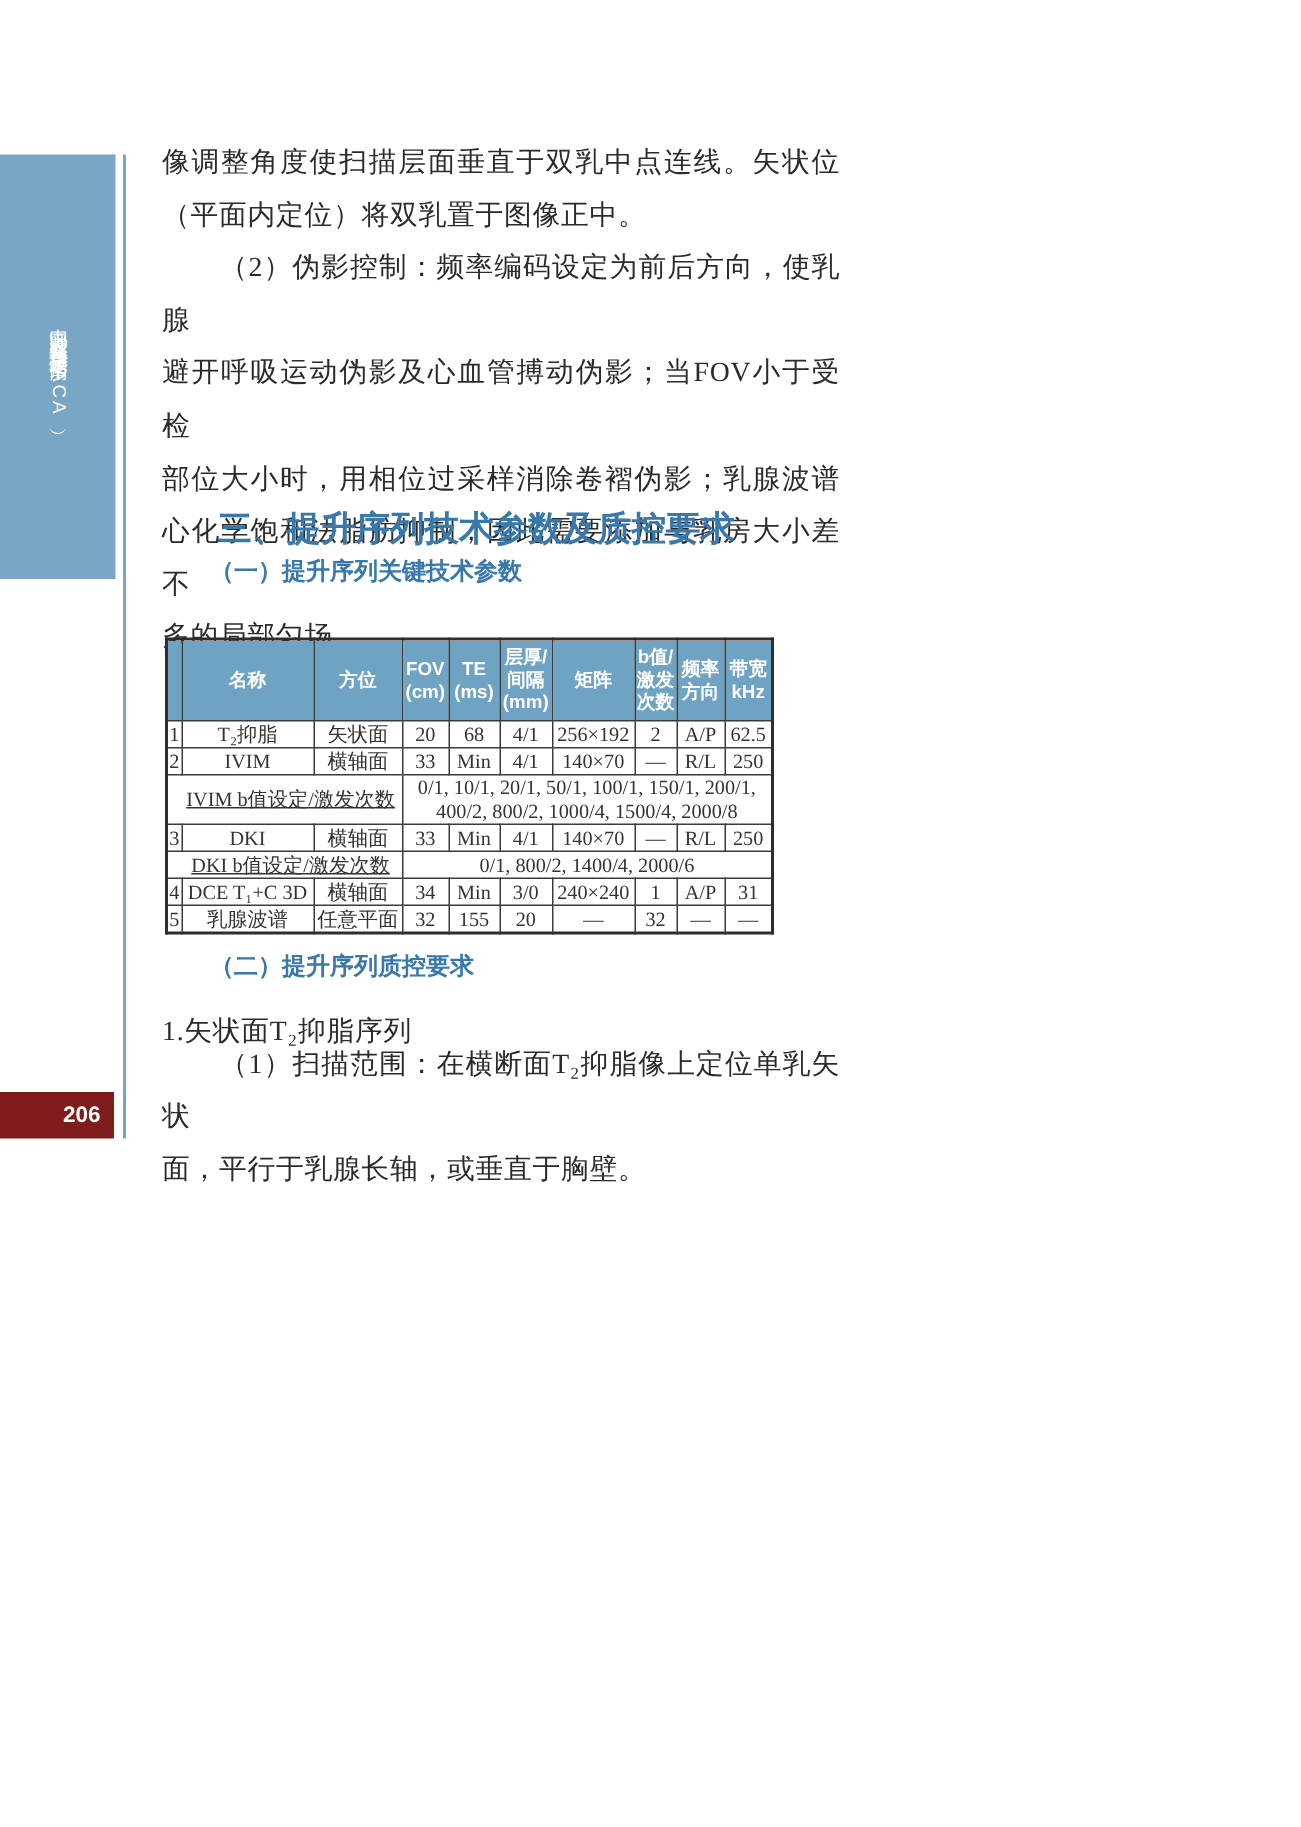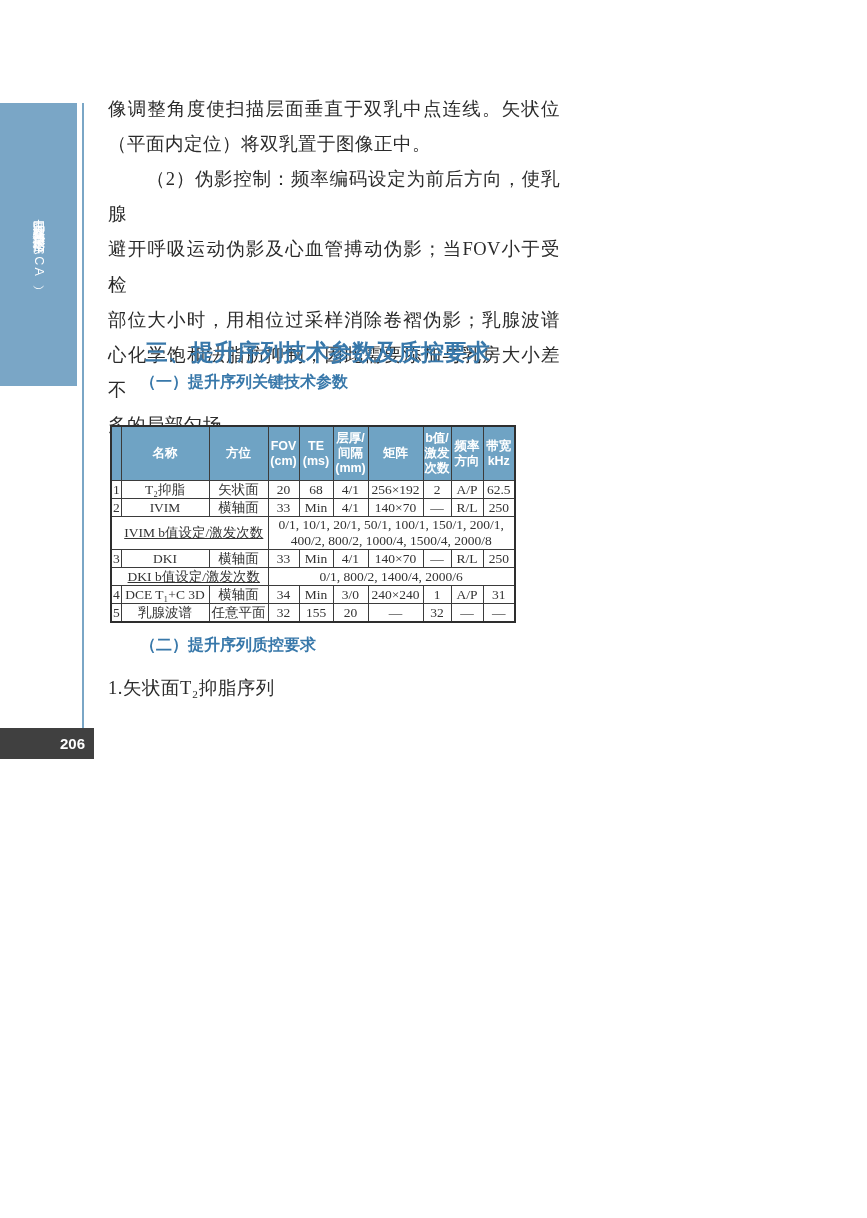--- a/index.html
+++ b/index.html
@@ -11,21 +11,21 @@
   .sidebar-band {
     position:absolute; left:0; top:103px; width:77px; height:283px;
     background:#7aa6c6; display:flex; align-items:center; justify-content:center;
   }
   .sidebar-text {
     writing-mode:vertical-rl; font-family:"Liberation Sans",sans-serif;
     font-size:12.5px; color:#ffffff; letter-spacing:2px;
   }
   .v-rule { position:absolute; left:82px; top:103px; width:2px; height:656px; background:#7aa6c6; }
   .page-num {
-    position:absolute; left:0; top:728px; width:94px; height:31px; background:#404040;
+    position:absolute; left:0; top:728px; width:76px; height:31px; background:#7f1d1d;
     color:#fff; font-family:"Liberation Sans",sans-serif; font-size:15px; font-weight:bold;
     display:flex; align-items:center; justify-content:flex-end; padding-right:9px; box-sizing:border-box;
   }
   
   .block { position:absolute; left:108px; width:452px; }
   .tline {
     line-height:35.2px; font-size:18.5px; letter-spacing:0.5px;
     text-align:justify; text-align-last:justify; white-space:normal;
   }
   .tline.last { text-align-last:left; }
@@ -205,14 +205,18 @@
         </tbody>
     </table>
   </div>
 
   <div class="block h2" id="sub2">（二）提升序列质控要求</div>
 
   <div class="block" id="item1">
     <div class="tline last">1.矢状面T₂抑脂序列</div>
   </div>
 
+  <div class="block" id="para3">
+      <div class="tline">　　（1）扫描范围：在横断面T₂抑脂像上定位单乳矢状</div>
+      <div class="tline last">面，平行于乳腺长轴，或垂直于胸壁。</div>
+    </div>
 
 </div>
 
 </body></html>

